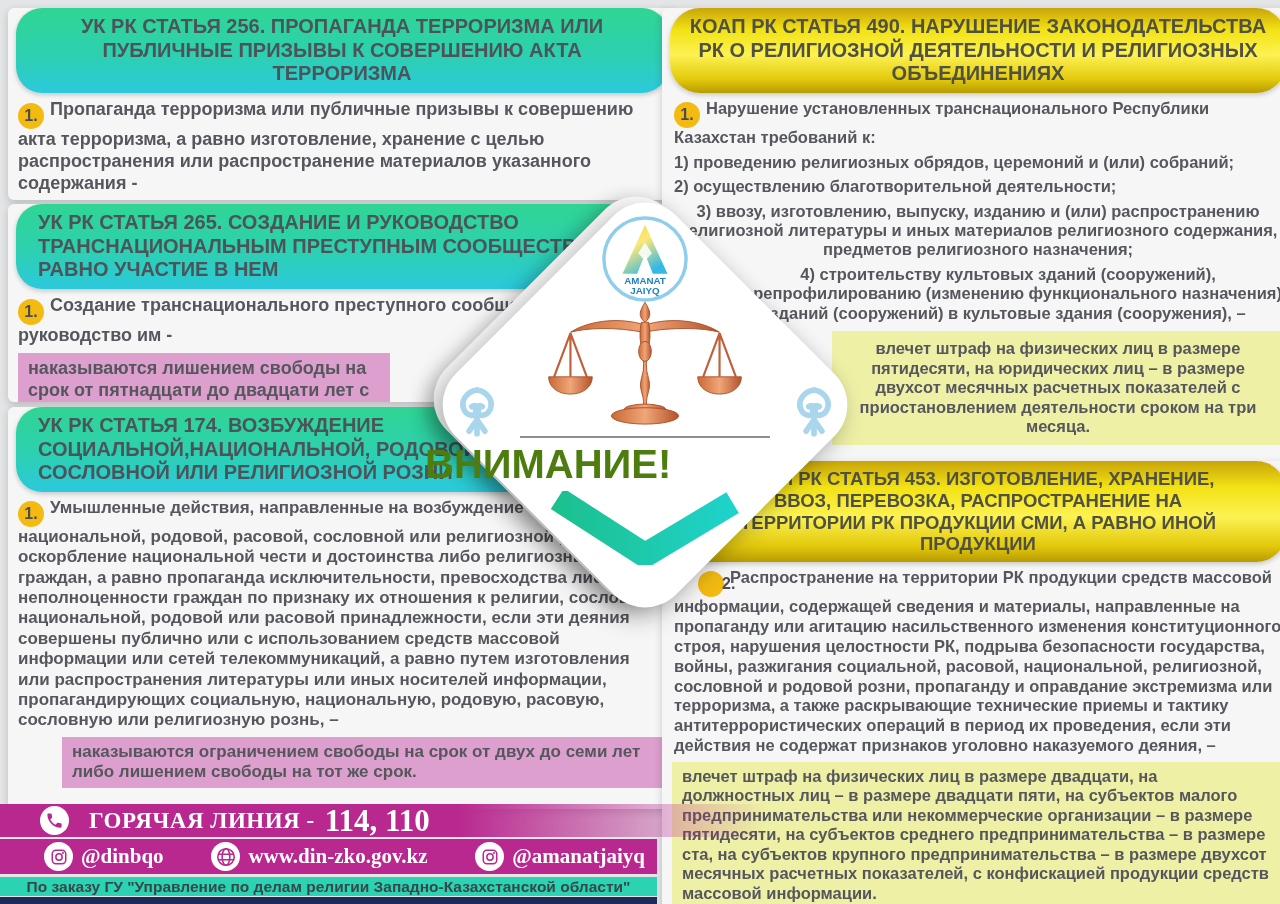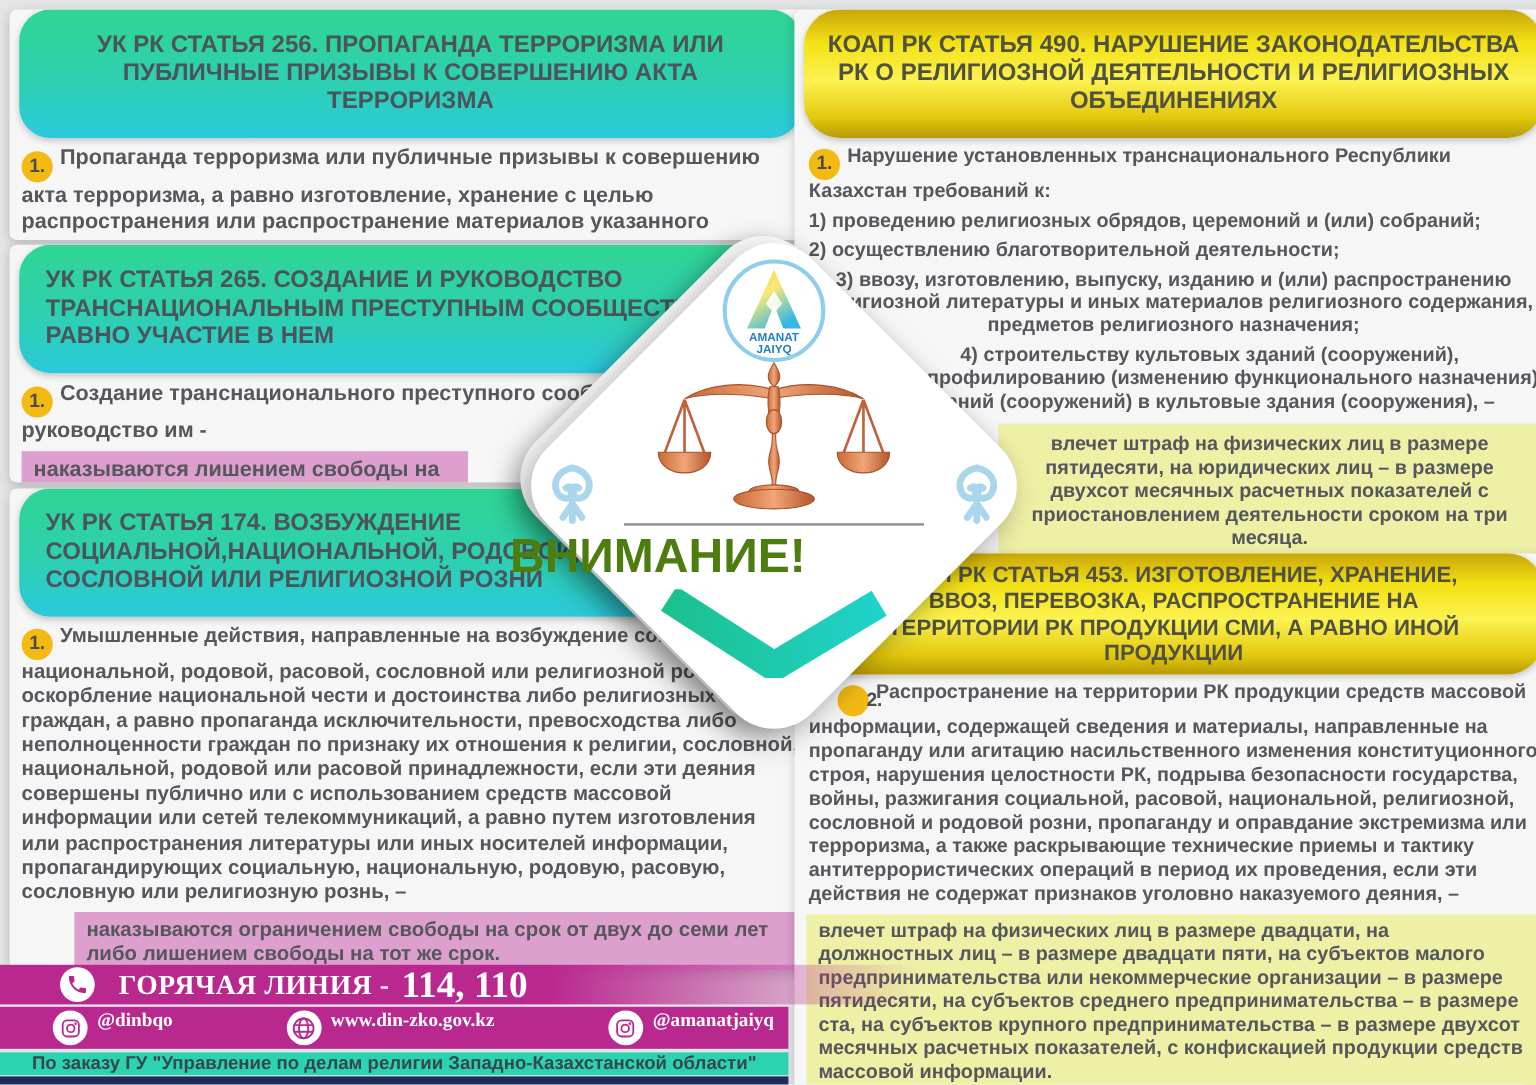--- a/index.html
+++ b/index.html
@@ -1,21 +1,21 @@
 <!DOCTYPE html>
 <html><head>
 <meta charset="utf-8">
 <style>
   html,body{margin:0;padding:0;}
   .poster{position:relative;width:1280px;height:904px;background:#e4e5e6;overflow:hidden;
           font-family:"Liberation Sans", sans-serif;}
   
   .card{position:absolute;background:#f6f6f7;border-radius:6px;box-shadow:0 3px 9px rgba(0,0,0,.18);
         padding:0 10px 8px;overflow:hidden;z-index:1;}
-  .hdr{border-radius:26px;padding:18px 16px;font-weight:bold;color:#4b5559;text-align:center;
+  .hdr{border-radius:26px;padding:7px 16px;font-weight:bold;color:#4b5559;text-align:center;
        font-size:20px;line-height:1.18;margin:0 -2px 6px;box-shadow:0 2px 5px rgba(0,0,0,.2);}
   .hdr-left{background:linear-gradient(180deg,#30d593 0%,#2dd0b0 55%,#2bc9dd 100%);}
   .hdr-right{background:linear-gradient(180deg,#c9a509 0%,#f3e214 26%,#fcf252 55%,#e3c90c 84%,#b79b04 100%);
              color:#50523f;border-radius:30px;}
   .hdr.align-left{text-align:left;padding-left:22px;}
   .hdr453{padding:7px 58px;font-size:18.5px;}
   .body{margin:4px 0 6px;color:#55575c;font-weight:bold;font-size:18px;line-height:1.22;}
   .body.small{font-size:16.5px;line-height:1.2;margin:4px 2px 4px;}
   .indent{text-indent:24px;}
   .badge{display:inline-block;width:26px;height:26px;border-radius:50%;background:#f3ba12;
@@ -26,27 +26,27 @@
   .yellow{background:#eef0a6;}
   .w360{width:352px;}
   .ritem{color:#55575c;font-weight:bold;font-size:16.5px;line-height:1.18;margin:5px 2px;}
   .ritem.centered{text-align:center;}
   .ritem.pl60{padding-left:60px;}
   .pen490{margin:8px 0 0 160px;font-size:16.5px;line-height:1.18;text-align:center;padding:8px 8px;}
   .pen453{font-size:16.5px;line-height:1.18;margin-top:6px;}
   
   .bar1{position:absolute;left:0;top:804px;width:790px;height:33px;z-index:2;
         background:linear-gradient(90deg,#b9288f 0%,#b9288f 58%,rgba(185,40,143,0) 97%);
-        display:flex;align-items:center;padding-left:50px;box-sizing:border-box;}
+        display:flex;align-items:center;padding-left:40px;box-sizing:border-box;}
   .bar2{position:absolute;left:0;top:839px;width:657px;height:35px;z-index:2;background:#b9288f;
         display:flex;align-items:center;justify-content:space-between;padding:0 12px 0 44px;box-sizing:border-box;}
   .serif{font-family:"Liberation Serif", serif;font-weight:bold;color:#ffffff;}
   .hot-label{font-size:23px;margin-left:12px;letter-spacing:.5px;}
   .hot-num{font-size:31px;margin-left:10px;}
-  .soc{display:flex;align-items:flex-start;font-size:16px;}
+  .soc{display:flex;align-items:center;font-size:21px;}
   .circle-icon{display:inline-flex;align-items:center;justify-content:center;width:29px;height:29px;
                border-radius:50%;background:#ffffff;margin-right:8px;flex:none;}
   .tealbar{position:absolute;left:0;top:877px;width:657px;height:19px;background:#2bd3b2;z-index:2;
            display:flex;align-items:center;justify-content:center;font-size:15.5px;font-weight:bold;color:#37474a;}
   .navybar{position:absolute;left:0;top:897px;width:657px;height:7px;background:#1e2a5a;z-index:2;}
   
   .diamond-wrap{position:absolute;left:425px;top:185px;width:440px;height:440px;z-index:5;}
   .diamond-shape{position:absolute;inset:64px;background:#ffffff;border-radius:44px;transform:rotate(45deg);}
   .diamond-shape.back{transform:translate(-9px,-6px) rotate(45deg);background:#fbfbfb;
                       box-shadow:0 8px 20px rgba(0,0,0,.25);}

